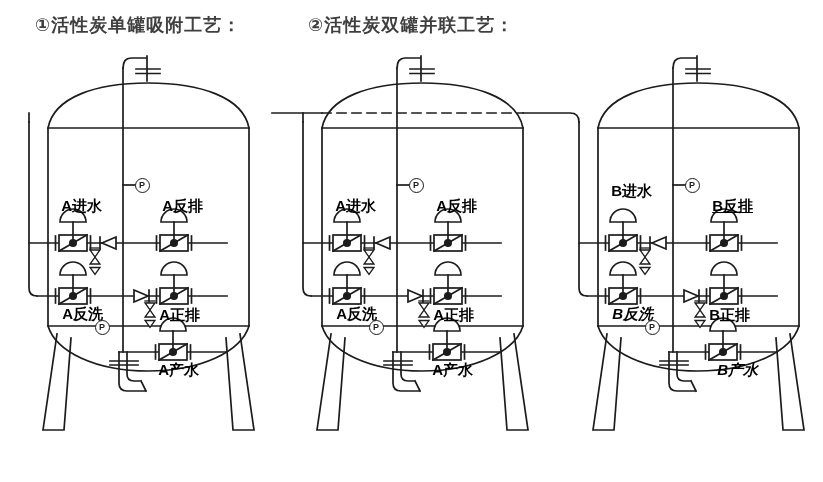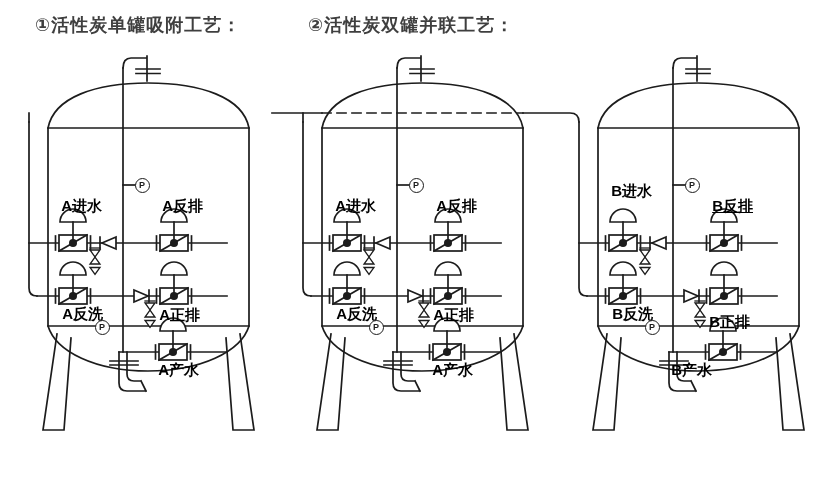--- a/index.html
+++ b/index.html
@@ -100,23 +100,23 @@
   <div class="vlabel" style="left:143px;top:361px;">A产水</div>
 
   <div class="vlabel" style="left:320px;top:197px;">A进水</div>
   <div class="vlabel" style="left:421px;top:197px;">A反排</div>
   <div class="vlabel" style="left:321px;top:305px;">A反洗</div>
   <div class="vlabel" style="left:418px;top:306px;">A正排</div>
   <div class="vlabel" style="left:417px;top:361px;">A产水</div>
 
   <div class="vlabel" style="left:596px;top:182px;">B进水</div>
   <div class="vlabel" style="left:697px;top:197px;text-decoration:underline;">B反排</div>
-  <div class="vlabel" style="left:597px;top:305px;">B反洗</div>
-  <div class="vlabel" style="left:694px;top:306px;margin-top:7px;">B正排</div>
-  <div class="vlabel" style="left:656px;top:361px;">B产水</div>
+  <div class="vlabel" style="left:597px;top:305px;font-style:italic;">B反洗</div>
+  <div class="vlabel" style="left:694px;top:306px;">B正排</div>
+  <div class="vlabel" style="left:702px;top:361px;font-style:italic;">B产水</div>
 
   <div class="gauge" style="left:134.5px;top:178px;">P</div>
   <div class="gauge" style="left:94.5px;top:319.5px;">P</div>
   <div class="gauge" style="left:408.5px;top:178px;">P</div>
   <div class="gauge" style="left:368.5px;top:319.5px;">P</div>
   <div class="gauge" style="left:684.5px;top:178px;">P</div>
   <div class="gauge" style="left:644.5px;top:319.5px;">P</div>
 
 </div>
 

